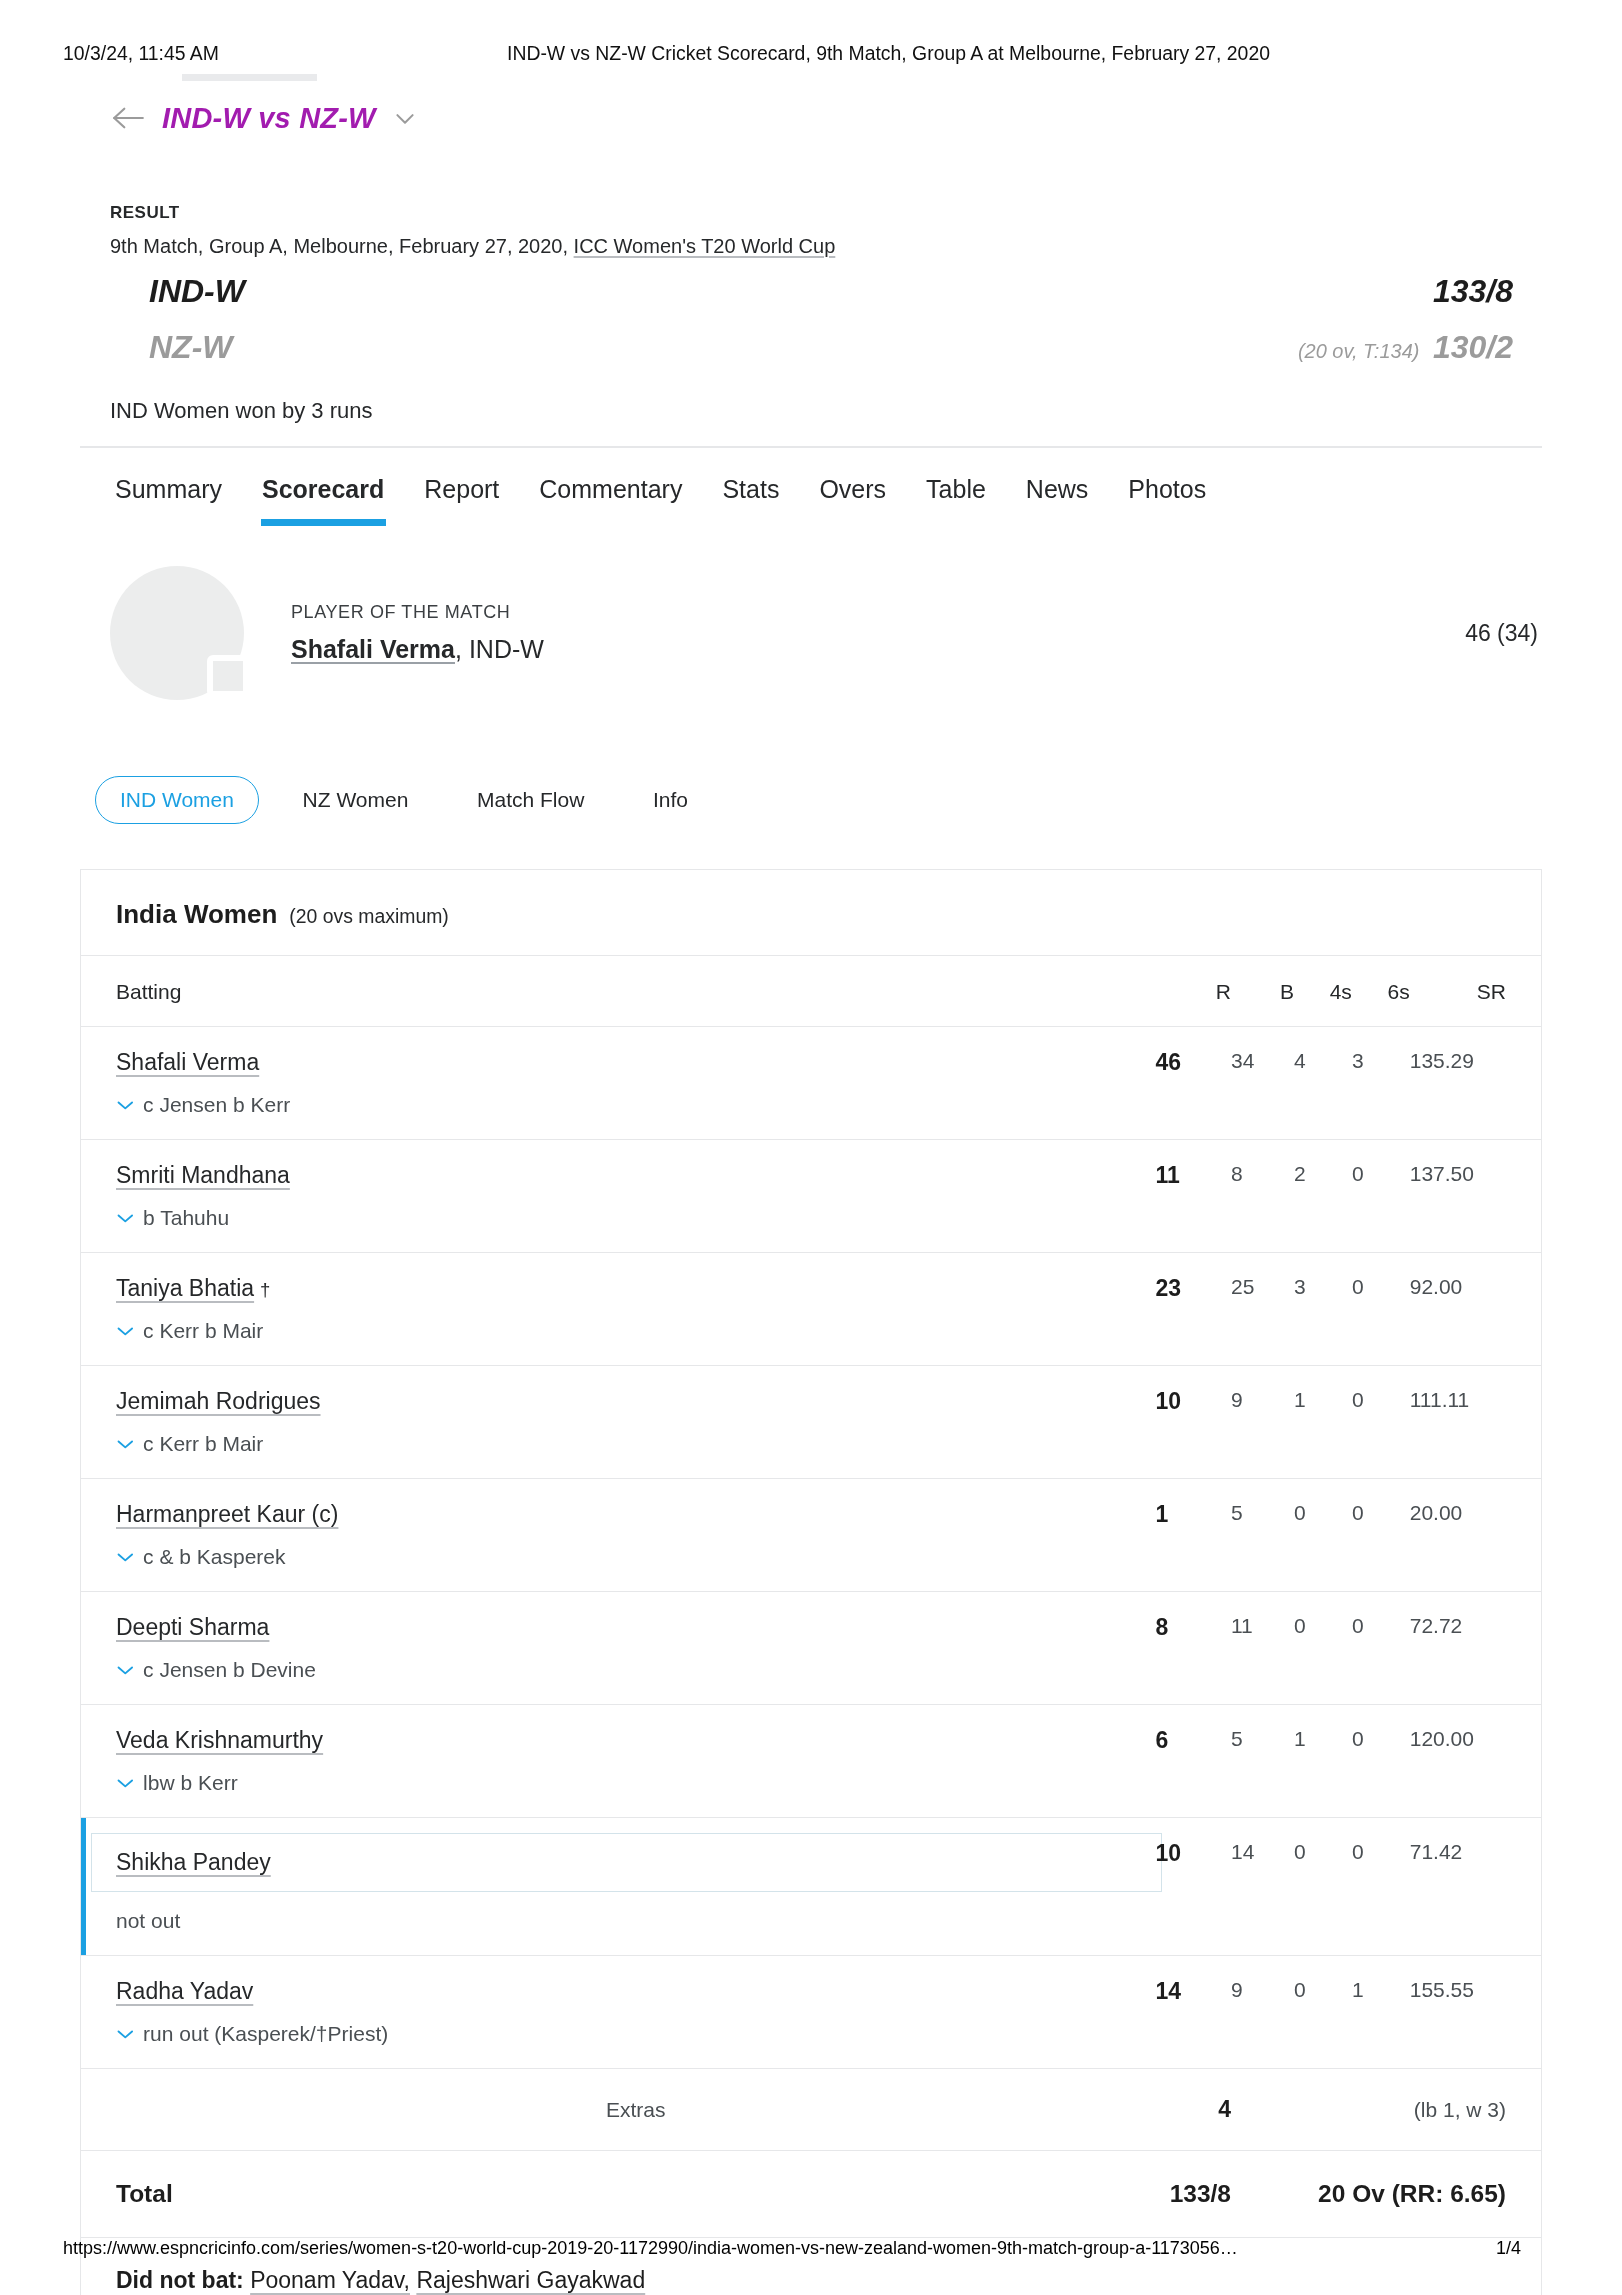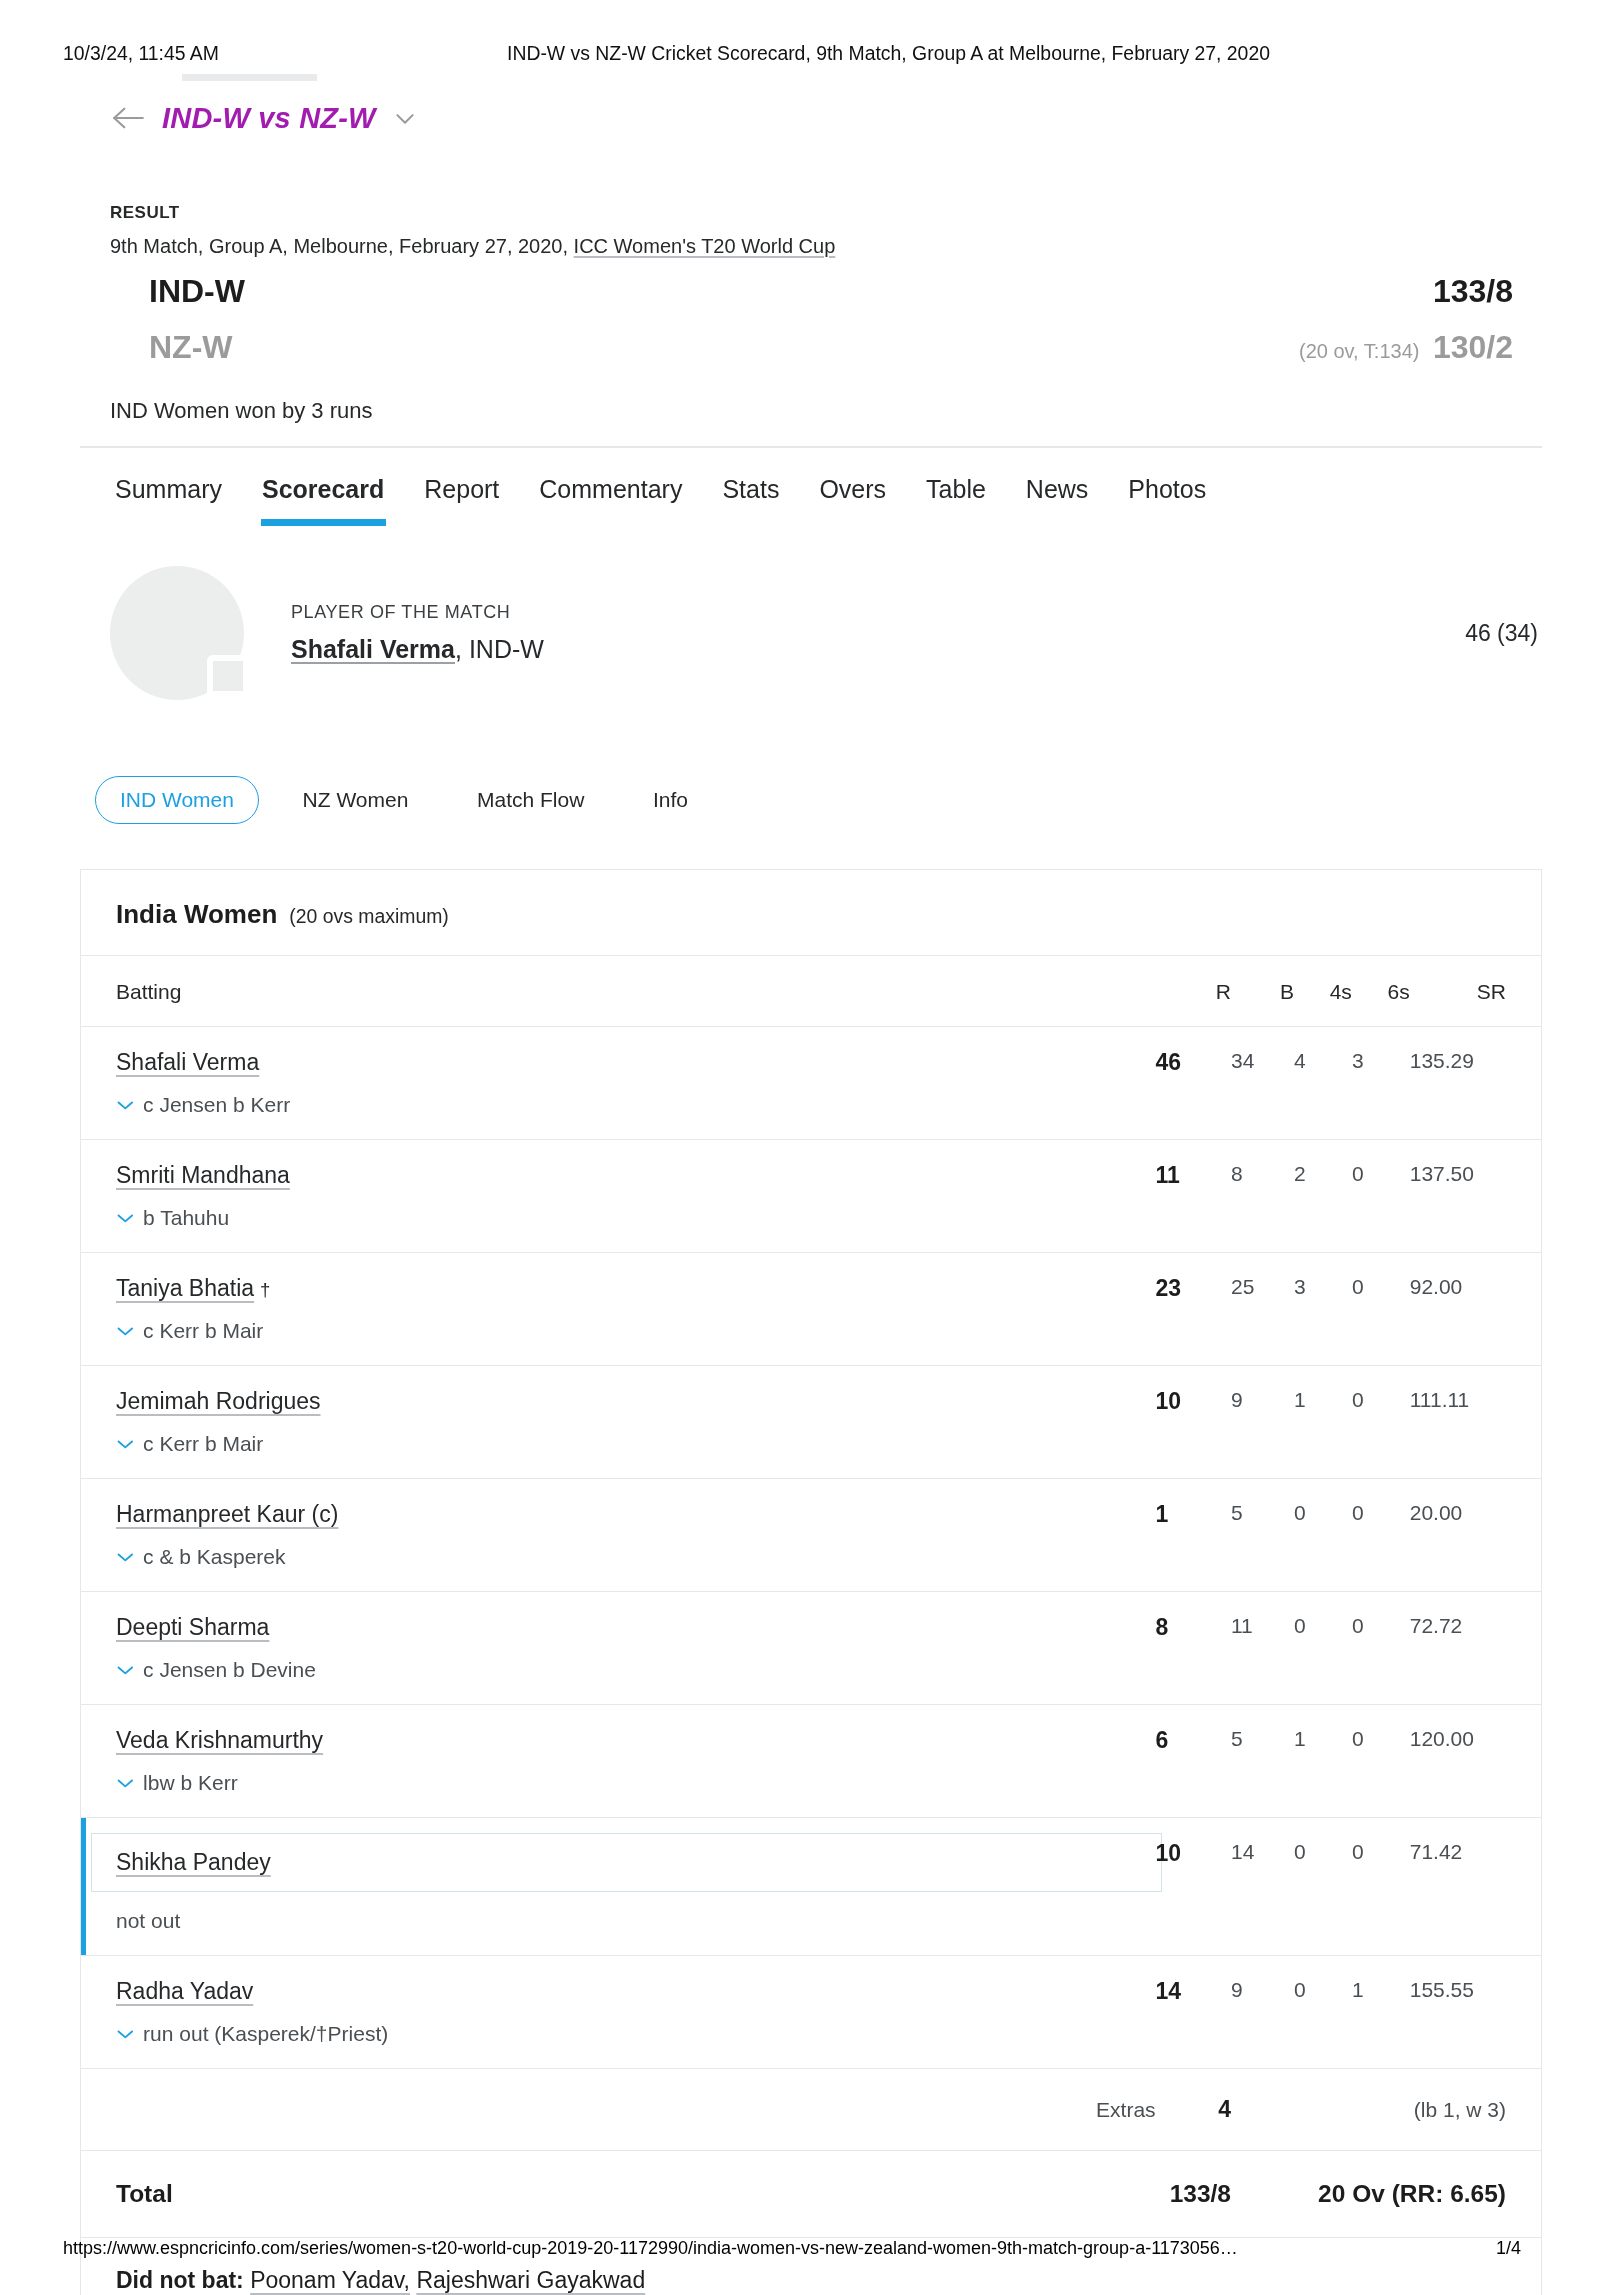--- a/index.html
+++ b/index.html
@@ -69,20 +69,21 @@
     color: #26282a;
     text-decoration: underline;
     text-decoration-color: #b9bcc0;
     text-underline-offset: 3.4px;
   }
 
   .team-row {
     display: flex;
     align-items: flex-end;
     margin-top: 15px;
+    font-style: italic;
   }
   .team-row.second { margin-top: 18.6px; }
   .team-name {
     font-size: 32px;
     font-weight: bold;
     margin-left: 39px;
   }
   .team-row.first .team-name { color: #1d1d1d; }
   .team-row.second .team-name { color: #9b9b9b; }
   .team-right { margin-left: auto; display: flex; align-items: baseline; gap: 13.5px; }
@@ -282,21 +283,21 @@
   }
 
   
   tr.extras > td {
     border-top: 1.7px solid #e6e7e9;
     padding: 27px 0;
     font-size: 21px;
     color: #4a4f53;
     text-align: right;
   }
-  tr.extras > td.c-player { text-align: right; padding-left: 35px; }
+  tr.extras > td.c-player { text-align: center; padding-left: 35px; }
   tr.extras > td.c-runs { font-size: 23px; font-weight: bold; color: #1d1d1d; }
   tr.extras > td.c-note { padding-right: 35px; font-size: 21px; color: #4a4f53; }
 
   tr.total > td {
     border-top: 1.7px solid #e6e7e9;
     padding: 29px 0;
     font-size: 24.5px;
     font-weight: bold;
     color: #1d1d1d;
     text-align: right;

